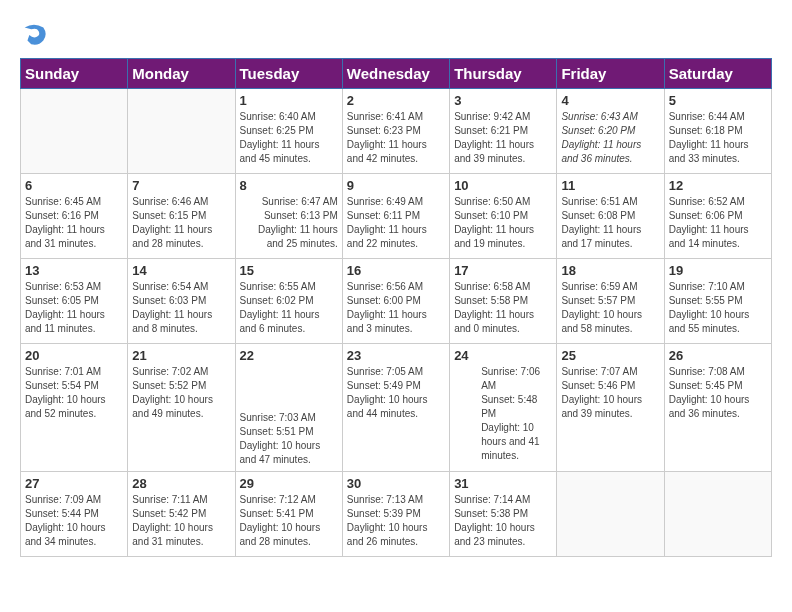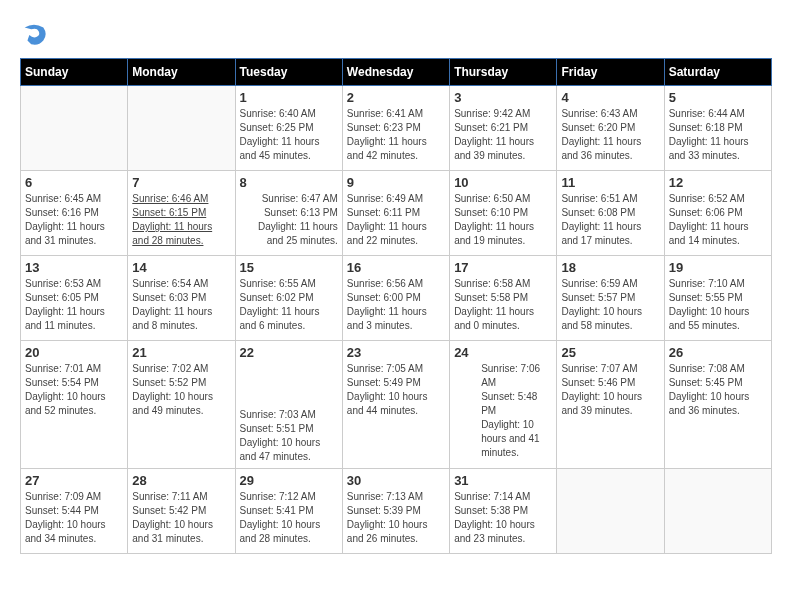--- a/index.html
+++ b/index.html
@@ -43,25 +43,25 @@
     .location-title {
       font-size: 15px;
       color: #555;
     }
     .calendar {
       width: 100%;
       border-collapse: collapse;
       font-size: 11px;
     }
     .calendar th {
-      background-color: #000000;
+      background-color: #701a75;
       color: #fff;
       padding: 6px 4px;
       text-align: left;
-      font-size: 12px;
+      font-size: 15px;
       border: 1px solid #3a6faf;
     }
     .calendar td {
       border: 1px solid #ccc;
       vertical-align: top;
       padding: 4px;
       width: calc(100%/7);
       background: #fff;
       height: 85px;
     }
@@ -128,41 +128,41 @@
 Daylight: 11 hours and 42 minutes.</div>
         </td>
         <td>
           <div class="day-number">3</div>
           <div class="day-info" style="white-space: pre-line;">Sunrise: 9:42 AM
 Sunset: 6:21 PM
 Daylight: 11 hours and 39 minutes.</div>
         </td>
         <td>
           <div class="day-number">4</div>
-          <div class="day-info" style="white-space: pre-line;">Sunrise: 6:43 AM
+          <div class="day-info" style="white-space: pre-line; font-style: italic;">Sunrise: 6:43 AM
 Sunset: 6:20 PM
 Daylight: 11 hours and 36 minutes.</div>
         </td>
         <td>
           <div class="day-number">5</div>
           <div class="day-info" style="white-space: pre-line;">Sunrise: 6:44 AM
 Sunset: 6:18 PM
 Daylight: 11 hours and 33 minutes.</div>
         </td>
       </tr>
       <tr>
         <td>
           <div class="day-number">6</div>
           <div class="day-info" style="white-space: pre-line;">Sunrise: 6:45 AM
 Sunset: 6:16 PM
 Daylight: 11 hours and 31 minutes.</div>
         </td>
         <td>
           <div class="day-number">7</div>
-          <div class="day-info" style="white-space: pre-line; text-decoration: underline;">Sunrise: 6:46 AM
+          <div class="day-info" style="white-space: pre-line;">Sunrise: 6:46 AM
 Sunset: 6:15 PM
 Daylight: 11 hours and 28 minutes.</div>
         </td>
         <td>
           <div class="day-number">8</div>
           <div class="day-info" style="white-space: pre-line; text-align: right;">Sunrise: 6:47 AM
 Sunset: 6:13 PM
 Daylight: 11 hours and 25 minutes.</div>
         </td>
         <td>

